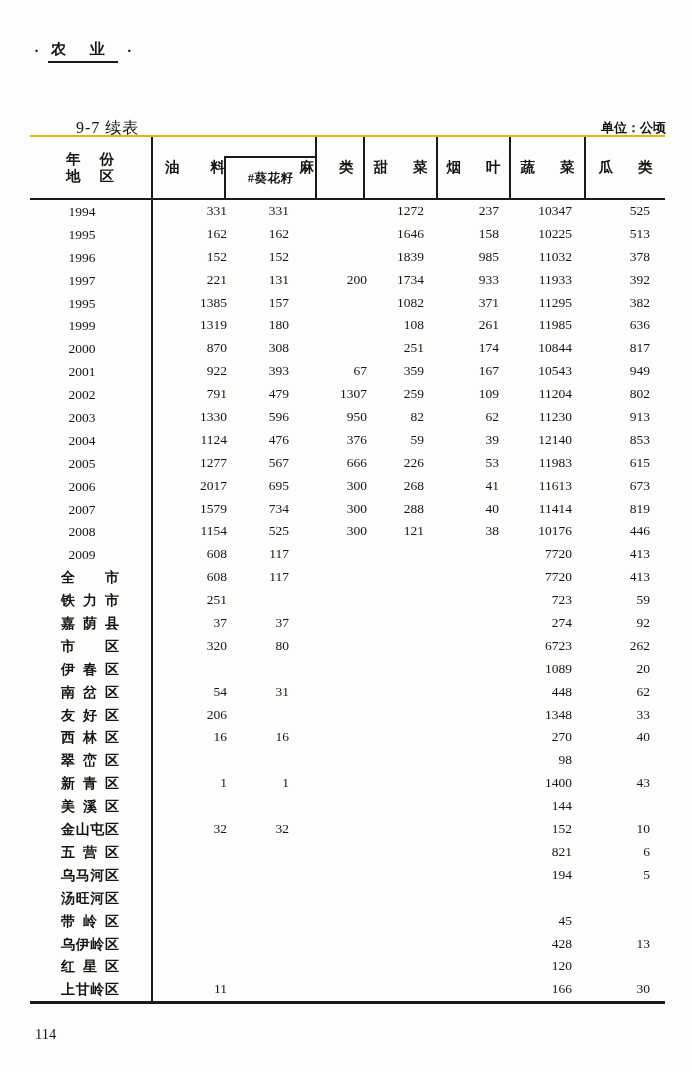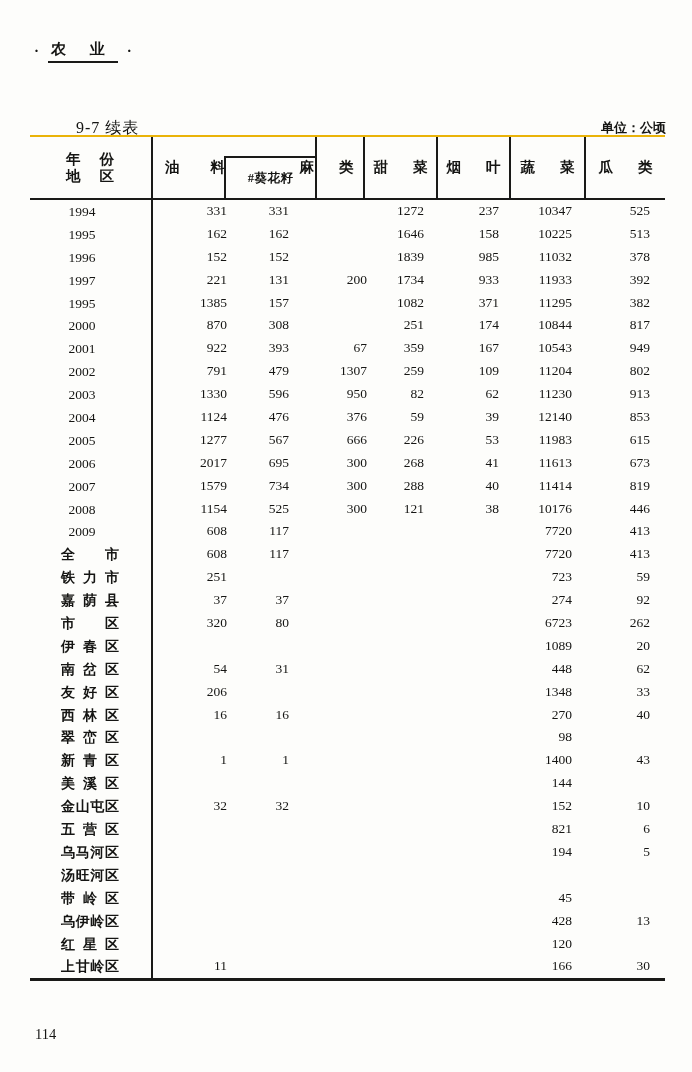--- a/index.html
+++ b/index.html
@@ -261,20 +261,30 @@
           <div class="tcell label-cell"><span class="year-label">1995</span></div>
           <div class="tcell num-cell">1385</div>
           <div class="tcell num-cell">157</div>
           <div class="tcell num-cell"></div>
           <div class="tcell num-cell">1082</div>
           <div class="tcell num-cell">371</div>
           <div class="tcell num-cell">11295</div>
           <div class="tcell num-cell">382</div>
         </div>
         <div class="trow">
+          <div class="tcell label-cell"><span class="year-label">1999</span></div>
+          <div class="tcell num-cell">1319</div>
+          <div class="tcell num-cell">180</div>
+          <div class="tcell num-cell"></div>
+          <div class="tcell num-cell">108</div>
+          <div class="tcell num-cell">261</div>
+          <div class="tcell num-cell">11985</div>
+          <div class="tcell num-cell">636</div>
+        </div>
+        <div class="trow">
           <div class="tcell label-cell"><span class="year-label">2000</span></div>
           <div class="tcell num-cell">870</div>
           <div class="tcell num-cell">308</div>
           <div class="tcell num-cell"></div>
           <div class="tcell num-cell">251</div>
           <div class="tcell num-cell">174</div>
           <div class="tcell num-cell">10844</div>
           <div class="tcell num-cell">817</div>
         </div>
         <div class="trow">

